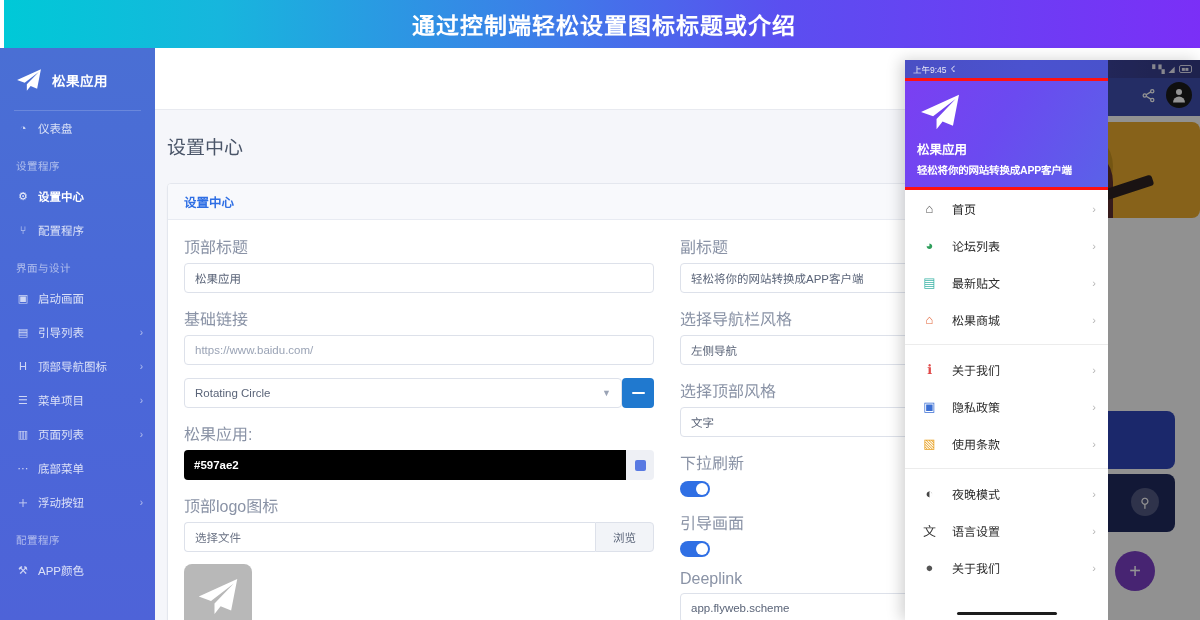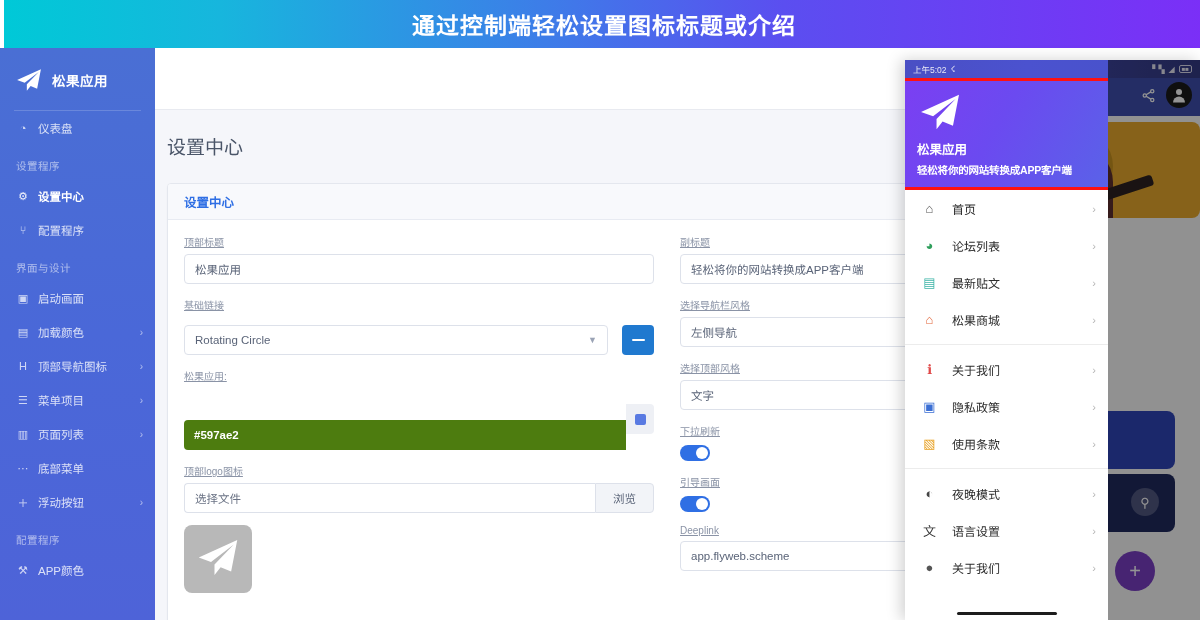--- a/index.html
+++ b/index.html
@@ -71,45 +71,45 @@
   }
   .card-header {
     height: 36px; background:#f8f9fc; border-bottom:1px solid #e8ebf2;
     display:flex; align-items:center; padding: 0 16px;
   }
   .card-header .card-title { font-size: 12.5px; font-weight:bold; color:#2f6fe4; }
   .card-body { display:flex; padding: 14px 16px 16px 16px; gap: 26px; }
   .col { width: 487px; }
 
   .field { margin-bottom: 13px; }
-  .field-label { font-size: 10px; color:#8a93a6; margin-bottom: 5px; display:block;text-decoration:underline; }
+  .field-label { font-size: 16px; color:#8a93a6; margin-bottom: 5px; display:block; }
   .input {
     width: 100%; height: 30px; border:1px solid #dde1ea; border-radius:4px;
     background:#fff; font-size: 11.5px; color:#5a6478;
     display:flex; align-items:center; padding: 0 10px;
   }
   .input.placeholder { color:#9aa3b5; }
-  .input-row { display:flex; gap:14px; align-items:flex-end; }
+  .input-row { display:flex; gap:0; align-items:flex-end; }
   .select {
     flex:1; height:30px; border:1px solid #dde1ea; border-radius:4px; background:#fff;
     font-size:11.5px; color:#5a6478; display:flex; align-items:center;
     justify-content:space-between; padding: 0 10px;
   }
   .select .caret { color:#9aa3b5; font-size:9px; }
   .btn-minus {
     width: 32px; height:30px; background:#2079cf; border-radius:4px;
     display:flex; align-items:center; justify-content:center; color:#fff; cursor:pointer;
   }
   .btn-minus .bar { width:13px; height:2.5px; background:#fff; border-radius:1px; }
 
   .color-row { display:flex; align-items:center; }
   .color-input {
     flex:1; height:30px; border-radius:4px 0 0 4px;
-    background:#4d7c0f; color:#ffffff; font-size:11.5px; font-weight:bold;
-    display:flex; align-items:center; padding: 0 10px; margin-top: 32px;
+    background:#000000; color:#ffffff; font-size:11.5px; font-weight:bold;
+    display:flex; align-items:center; padding: 0 10px;
   }
   .color-swatch-btn {
     width: 28px; height:30px; background:#eef0f5; border-radius:0 4px 4px 0;
     display:flex; align-items:center; justify-content:center;
   }
   .color-swatch-btn .sw { width:11px; height:11px; background:#597ae2; border-radius:2px; }
 
   .file-row { display:flex; }
   .file-input {
     flex:1; height:30px; border:1px solid #dde1ea; border-right:none; border-radius:4px 0 0 4px;
@@ -226,21 +226,21 @@
             <span class="sb-ico">⑂</span>
             <span class="sb-label">配置程序</span>
           </div>
           <div class="sb-group-label">界面与设计</div>
           <div class="sb-item">
             <span class="sb-ico">▣</span>
             <span class="sb-label">启动画面</span>
           </div>
           <div class="sb-item">
             <span class="sb-ico">▤</span>
-            <span class="sb-label">加载颜色</span>
+            <span class="sb-label">引导列表</span>
             <span class="sb-arrow">›</span>
           </div>
           <div class="sb-item">
             <span class="sb-ico">H</span>
             <span class="sb-label">顶部导航图标</span>
             <span class="sb-arrow">›</span>
           </div>
           <div class="sb-item">
             <span class="sb-ico">☰</span>
             <span class="sb-label">菜单项目</span>
@@ -280,20 +280,21 @@
         <div class="card-body">
 
           <div class="col">
             <div class="field">
               <span class="field-label">顶部标题</span>
               <div class="input">松果应用</div>
             </div>
 
             <div class="field">
               <span class="field-label">基础链接</span>
+              <div class="input placeholder">https://www.baidu.com/</div>
             </div>
 
             <div class="field">
               <div class="input-row">
                 <div class="select">
                   <span>Rotating Circle</span>
                   <span class="caret">▼</span>
                 </div>
                 <div class="btn-minus">
                   <span class="bar"></span>
@@ -440,21 +441,21 @@
         </div>
 
         <div class="bg-fab" style="top:435px; left:210px;">+</div>
       </div>
     </div>
 
     <div class="phone-scrim"></div>
 
     <div class="drawer">
       <div class="drawer-statusbar">
-        <span>上午5:02</span>
+        <span>上午9:45</span>
         <span>☇</span>
       </div>
 
       <div class="drawer-header">
         <span class="dh-logo">
           <svg viewBox="0 0 24 22" width="42" height="38">
             <path d="M23 1 L1 11 L8 13.5 L21 3.5 L10 15 L10 21 L13.5 16.5 L19.5 19 Z" fill="#ffffff"></path>
           </svg>
         </span>
         <span class="dh-title">松果应用</span>

